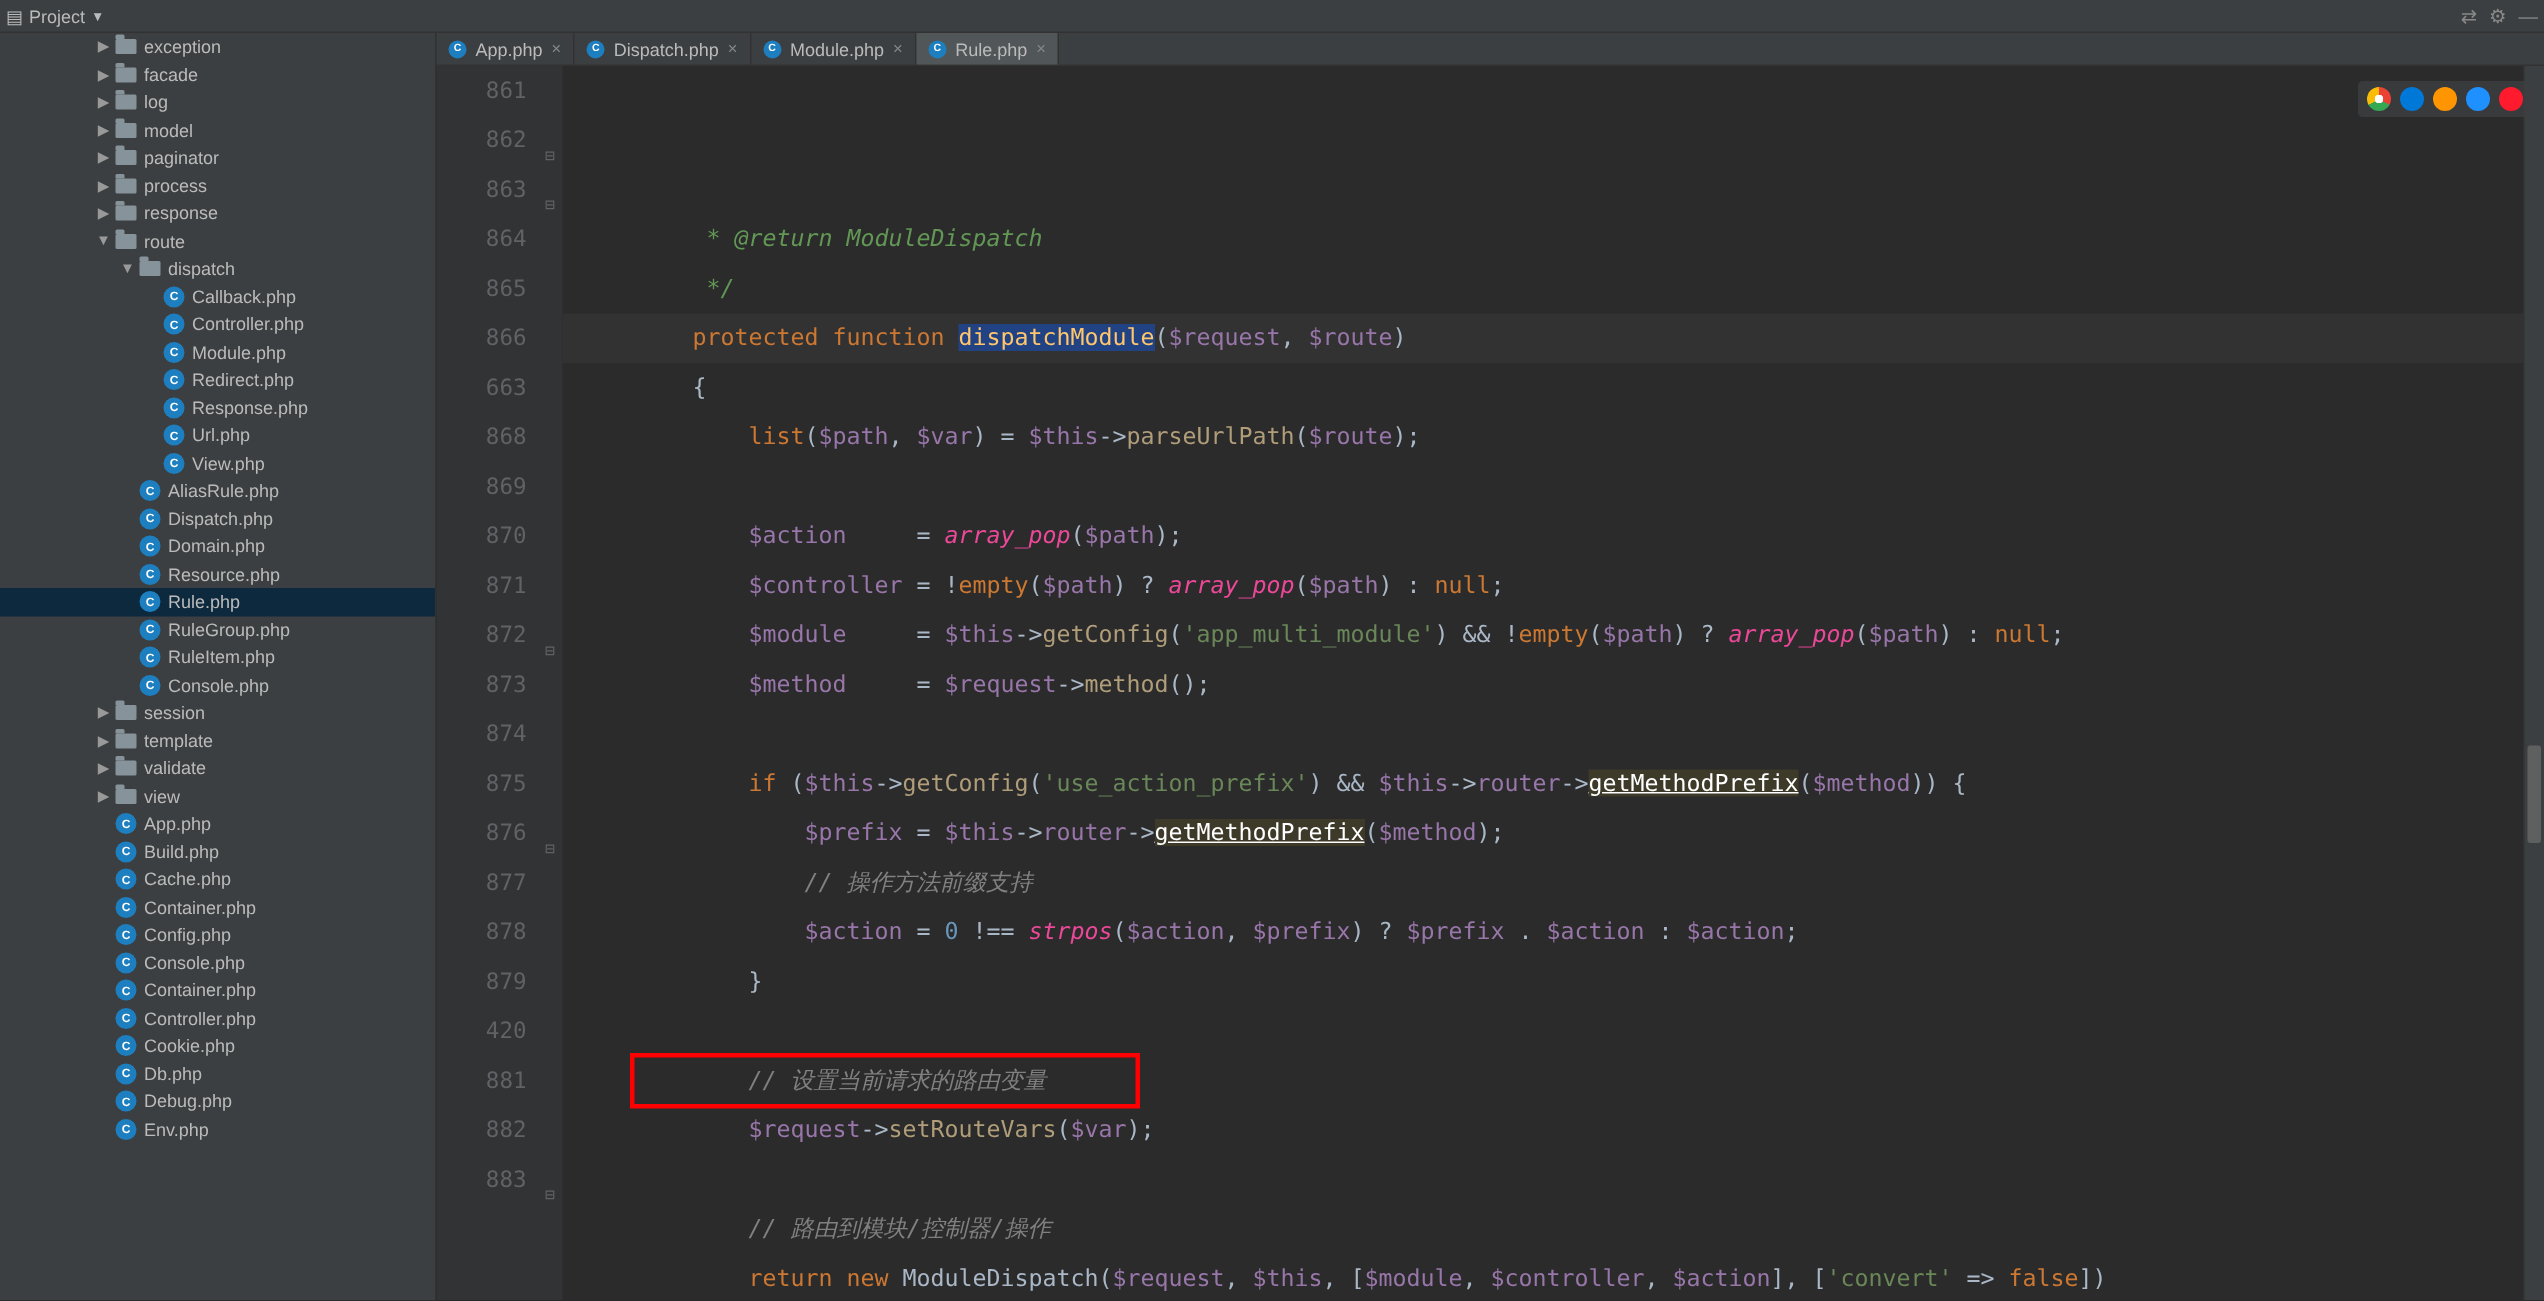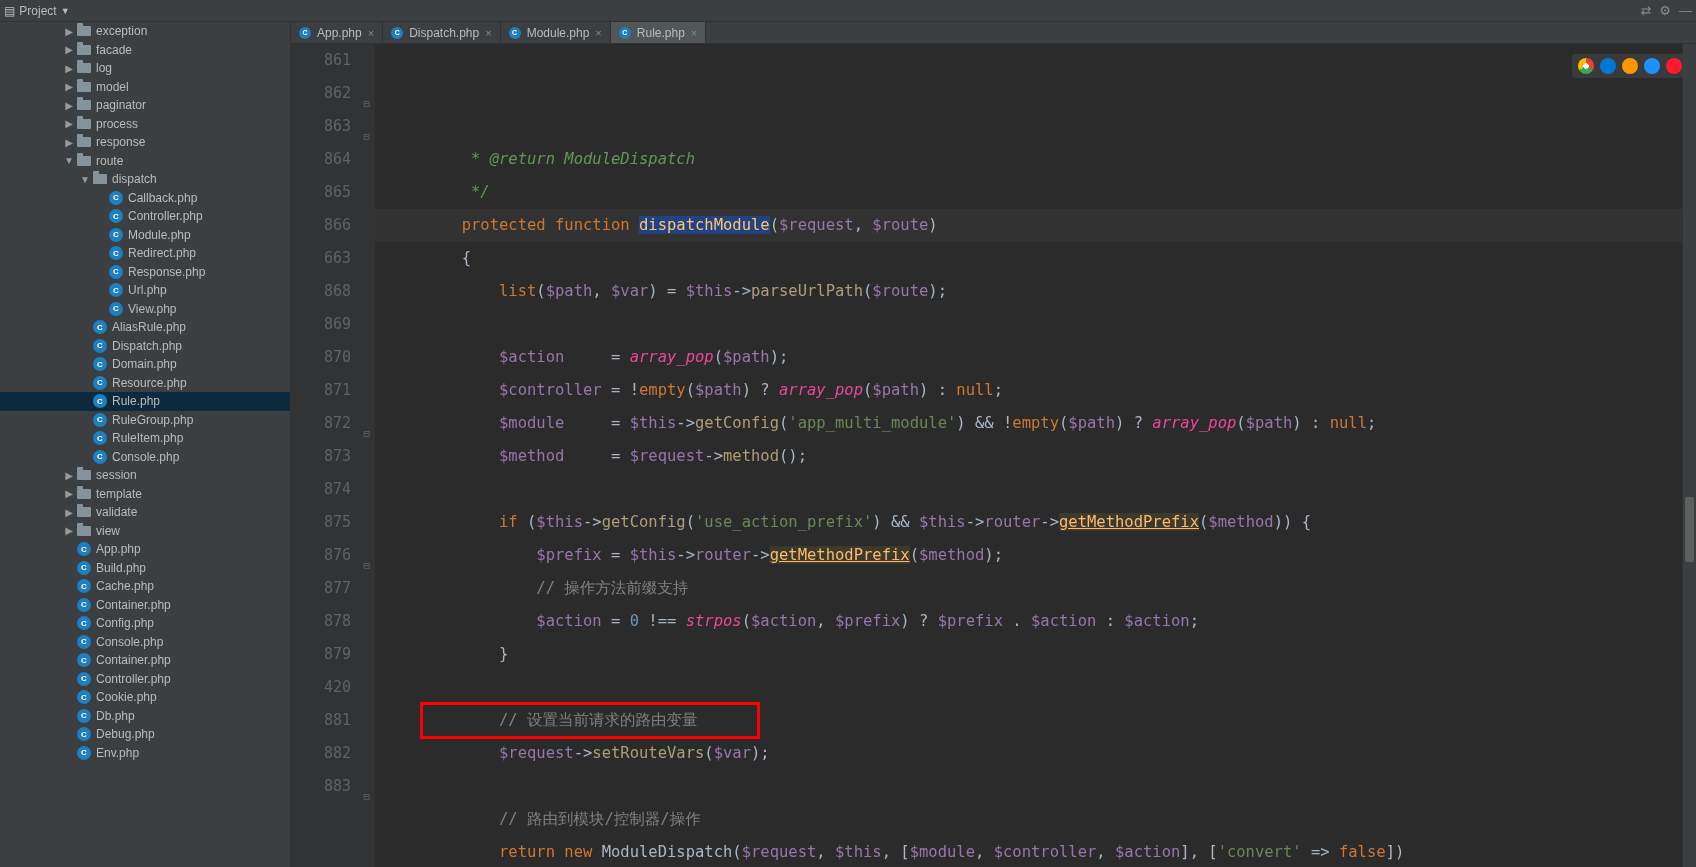--- a/index.html
+++ b/index.html
@@ -32,24 +32,24 @@
 .fold { position:absolute; right:3px; color:#606366; font-size:11px; }
 .code { flex:1; font-family:Consolas,monospace; font-size:15.5px; line-height:33px; white-space:pre; overflow:hidden; position:relative; }
 .code-line { height:33px; padding-left:12px; }
 .code-line.hl { background:#323232; }
 .kw { color:#cc7832; }
 .fn { color:#ec4899; font-style:italic; }
 .fn2 { color:#ffc66d; }
 .var { color:#9876aa; }
 .str { color:#6a8759; }
 .num { color:#6897bb; }
-.cmt { color:#808080; }
+.cmt { color:#808080;font-style:italic; }
 .doc { color:#629755; font-style:italic; }
 .call { color:#b09d79; }
-.link { color:#fdba74; text-decoration:underline; background:#3d3a2a; }
+.link { color:#ffffff; text-decoration:underline; background:#3d3a2a; }
 .hl-bg { background:#214283; }
 .redbox { position:absolute; border:3px solid #f00; pointer-events:none; }
 .scrollbar-track { width:14px; background:#3c3f41; border-left:1px solid #323232; position:relative; }
 .scrollbar-thumb { position:absolute; left:2px; right:2px; background:#5e6060; border-radius:2px; }
 </style>
 </head>
 <body>
 
 <div class="app">
   <div class="topbar">

